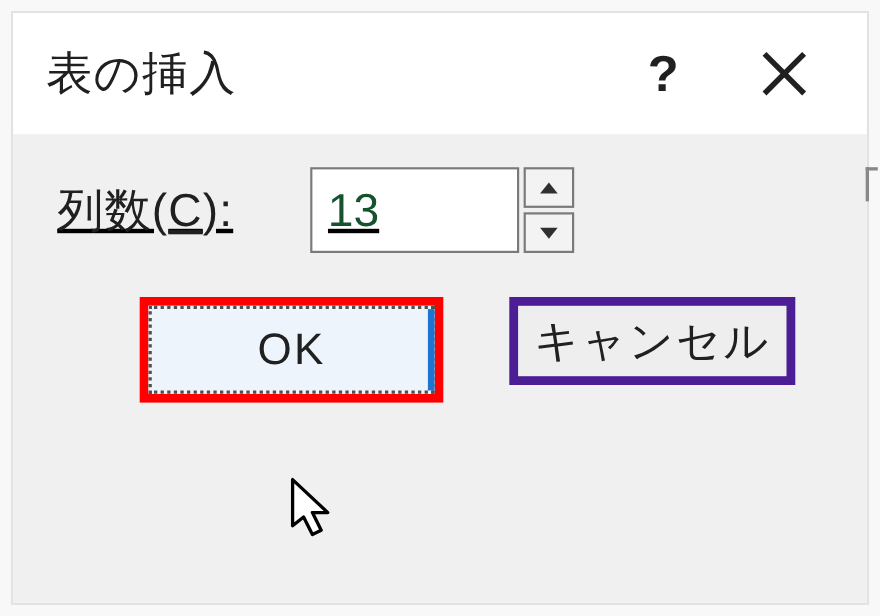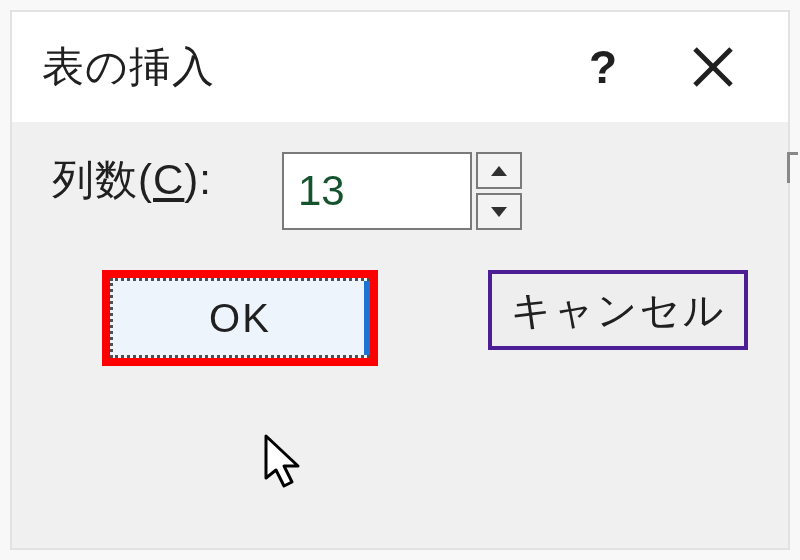--- a/index.html
+++ b/index.html
@@ -63,22 +63,23 @@
     height: 44px;
   }
   .body {
     background: #f0f0f0;
     height: calc(540px - 110px - 4px);
     padding: 30px 40px 0 40px;
     box-sizing: border-box;
   }
   .row {
     display: flex;
-    align-items: flex-start;
+    align-items: center;
     margin-bottom: 30px;
+    text-decoration: underline;
   }
   .row-label {
     font-size: 42px;
     color: #202020;
     width: 230px;
     letter-spacing: 1px;
   }
   .row-label .ul {
     text-decoration: underline;
     text-underline-offset: 4px;
@@ -116,21 +117,21 @@
   }
   .spin-btn + .spin-btn {
     margin-top: 4px;
   }
   .spin-btn svg {
     width: 18px;
     height: 12px;
   }
   .buttons-row {
     display: flex;
-    justify-content: space-between;
+    justify-content: center;
     gap: 60px;
     margin-top: 40px;
     padding-left: 50px;
   }
   .ok-highlight {
     border: 8px solid #ff0000;
     padding: 0;
     position: relative;
   }
   .btn {
@@ -153,21 +154,21 @@
   .btn-ok .ok-bluebar {
     position: absolute;
     right: -3px;
     top: 0;
     bottom: 0;
     width: 6px;
     background: #1e74d2;
   }
   .btn-cancel {
     width: 260px;
-    border: 4px solid #4c1d95;
+    border: 8px solid #4c1d95;
     background: #eeeeee;
   }
   .cursor {
     position: absolute;
     left: 262px;
     top: 432px;
     width: 44px;
     height: 60px;
     z-index: 10;
     pointer-events: none;

